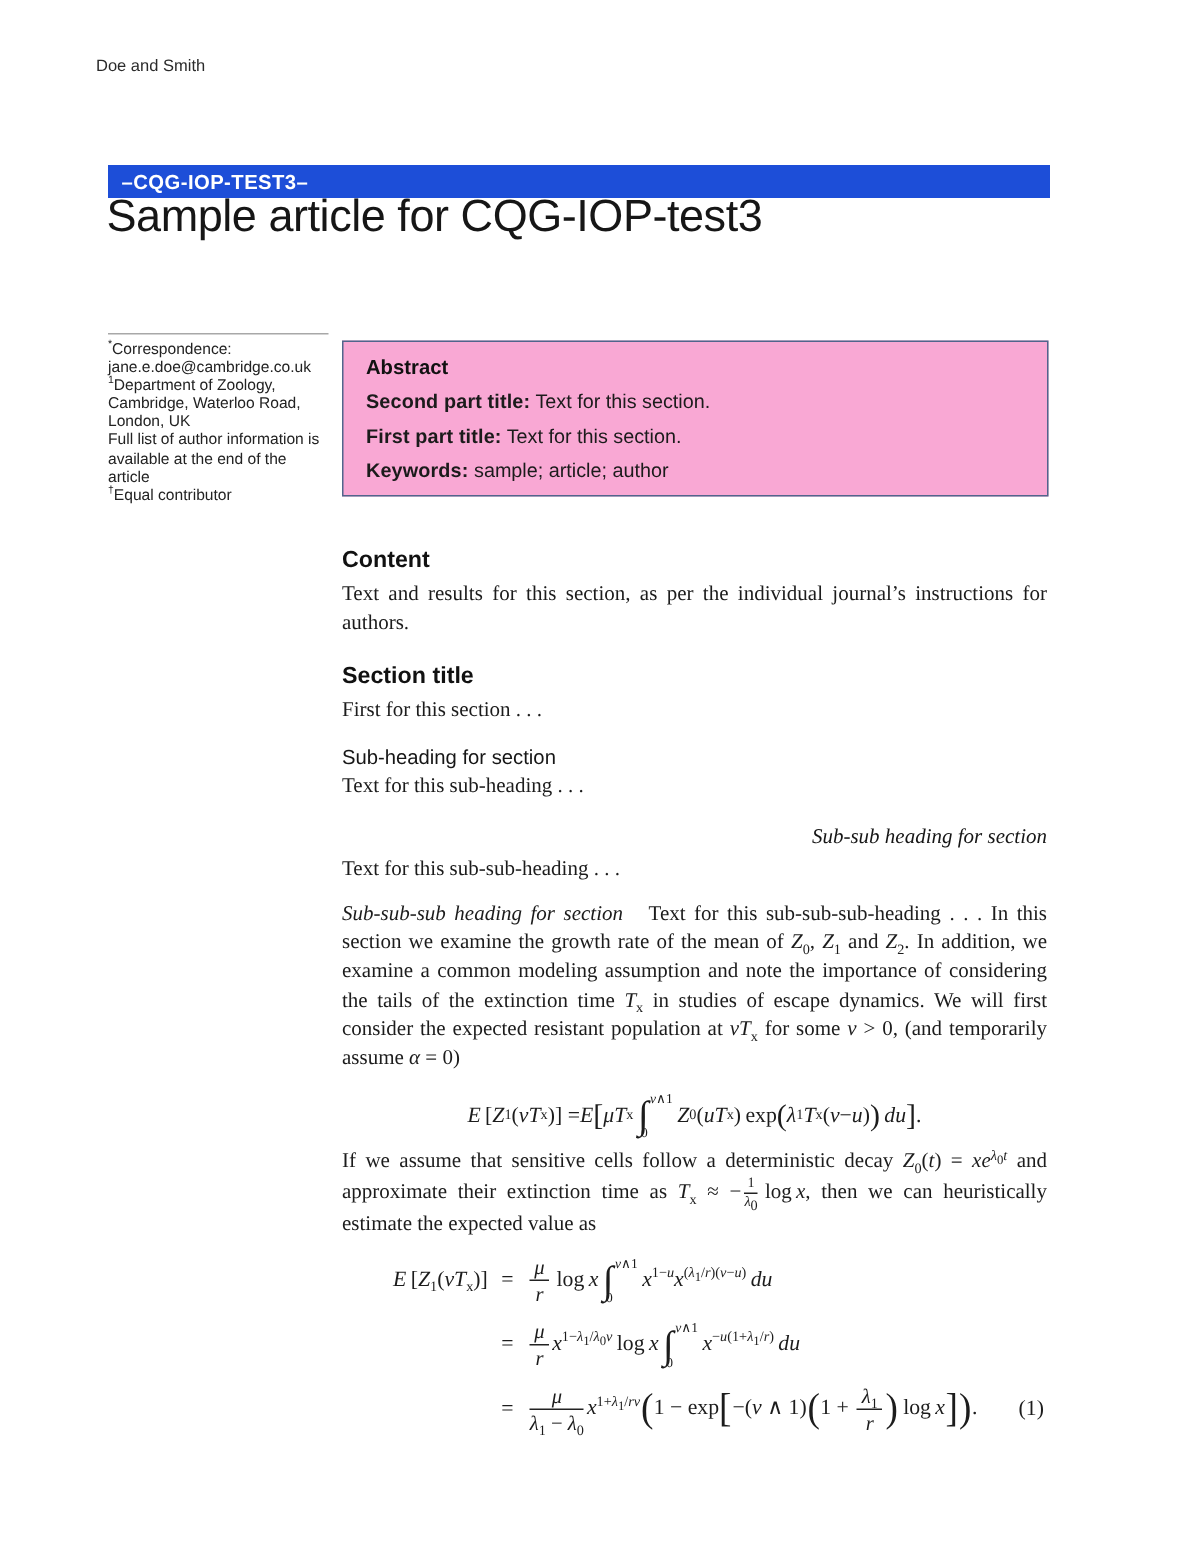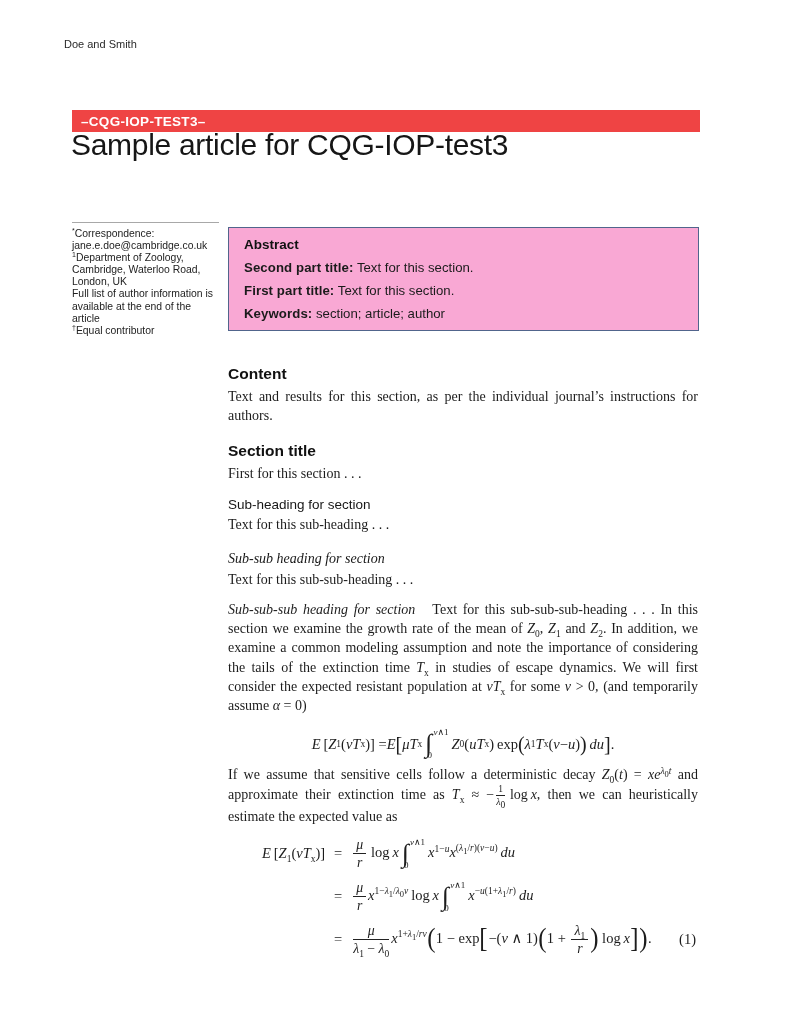--- a/index.html
+++ b/index.html
@@ -26,21 +26,21 @@
               border:1.5px solid #51658c; padding:9px 15px; background:#f9a8d4; }
   .abs-heading { font-size:13.5px; font-weight:bold; color:#111; }
   .abs-row { margin-top:8px; font-size:13.2px; }
   .abs-row b { letter-spacing:0.1px; }
 
   .main { position:absolute; left:228px; top:358px; width:470px; }
   .sec-h { font-size:15.5px; font-weight:bold; margin:0; color:#111; font-family:"Liberation Sans", sans-serif; }
   .sec-h.first { margin-top:7px; }
   .sec-h.second { margin-top:17px; }
   .sub-h { font-size:13.5px; font-weight:normal; margin:13px 0 0; font-family:"Liberation Sans", sans-serif; color:#161616; }
-  .subsub-h { font-size:14px; font-style:italic; margin:17px 0 0; font-family:"Liberation Serif", serif; color:#161616; }
+  .subsub-h { font-size:14px; font-style:italic; margin:17px 0 0; font-family:"Liberation Serif", serif; color:#161616;text-align:right; }
   p.body { font-family:"Liberation Serif", serif; font-size:14px; line-height:19.2px;
            margin:4px 0 0; color:#1c1c1c; text-align:justify; }
   p.body.gap3 { margin-top:3px; }
   p.body.para-runin { margin-top:11px; }
 
   
   sub, sup { line-height:0; }
   .math sub, p.body sub { font-size:9.5px; }
   .math sup, p.body sup { font-size:9.5px; }
   .math sup sub, .math sub sub, p.body sup sub { font-size:8.5px; }
@@ -71,39 +71,39 @@
   .eq-rhs { text-align:left; white-space:nowrap; }
   .eq-no { text-align:right; padding-right:2px; }
 </style>
 </head>
 <body>
 
 <div class="page">
 
   <div class="running-head">Doe and Smith</div>
 
-  <div class="banner" style="background-color: #ef4444; text-align: right;">
+  <div class="banner" style="background-color: #1d4ed8; text-align: right;">
     <span class="banner-text" style="color: rgb(255, 255, 255);">–CQG-IOP-TEST3–</span>
   </div>
 
   <h1 class="title">Sample article for CQG-IOP-test3</h1>
 
 
   <aside class="sidebar"><sup>*</sup>Correspondence:<br>jane.e.doe@cambridge.co.uk<br><sup>1</sup>Department of Zoology,<br>Cambridge, Waterloo Road,<br>London, UK<br>Full list of author information is<br>available at the end of the article<br><sup>†</sup>Equal contributor</aside>
 
   <section class="abstract" style="border-color: rgb(81, 101, 140);">
     <div class="abs-heading">Abstract</div>
     <div class="abs-row">
       <b>Second part title:</b><span> Text for this section.</span>
     </div>
     <div class="abs-row">
       <b>First part title:</b><span> Text for this section.</span>
     </div>
     <div class="abs-row">
-      <b>Keywords:</b><span> section; article; author</span>
+      <b>Keywords:</b><span> sample; article; author</span>
     </div>
   </section>
 
   <main class="main">
     <h2 class="sec-h first">Content</h2>
     <p class="body">Text and results for this section, as per the individual journal’s instructions for authors.</p>
 
     <h2 class="sec-h second">Section title</h2>
     <p class="body">First for this section . . .</p>
 

